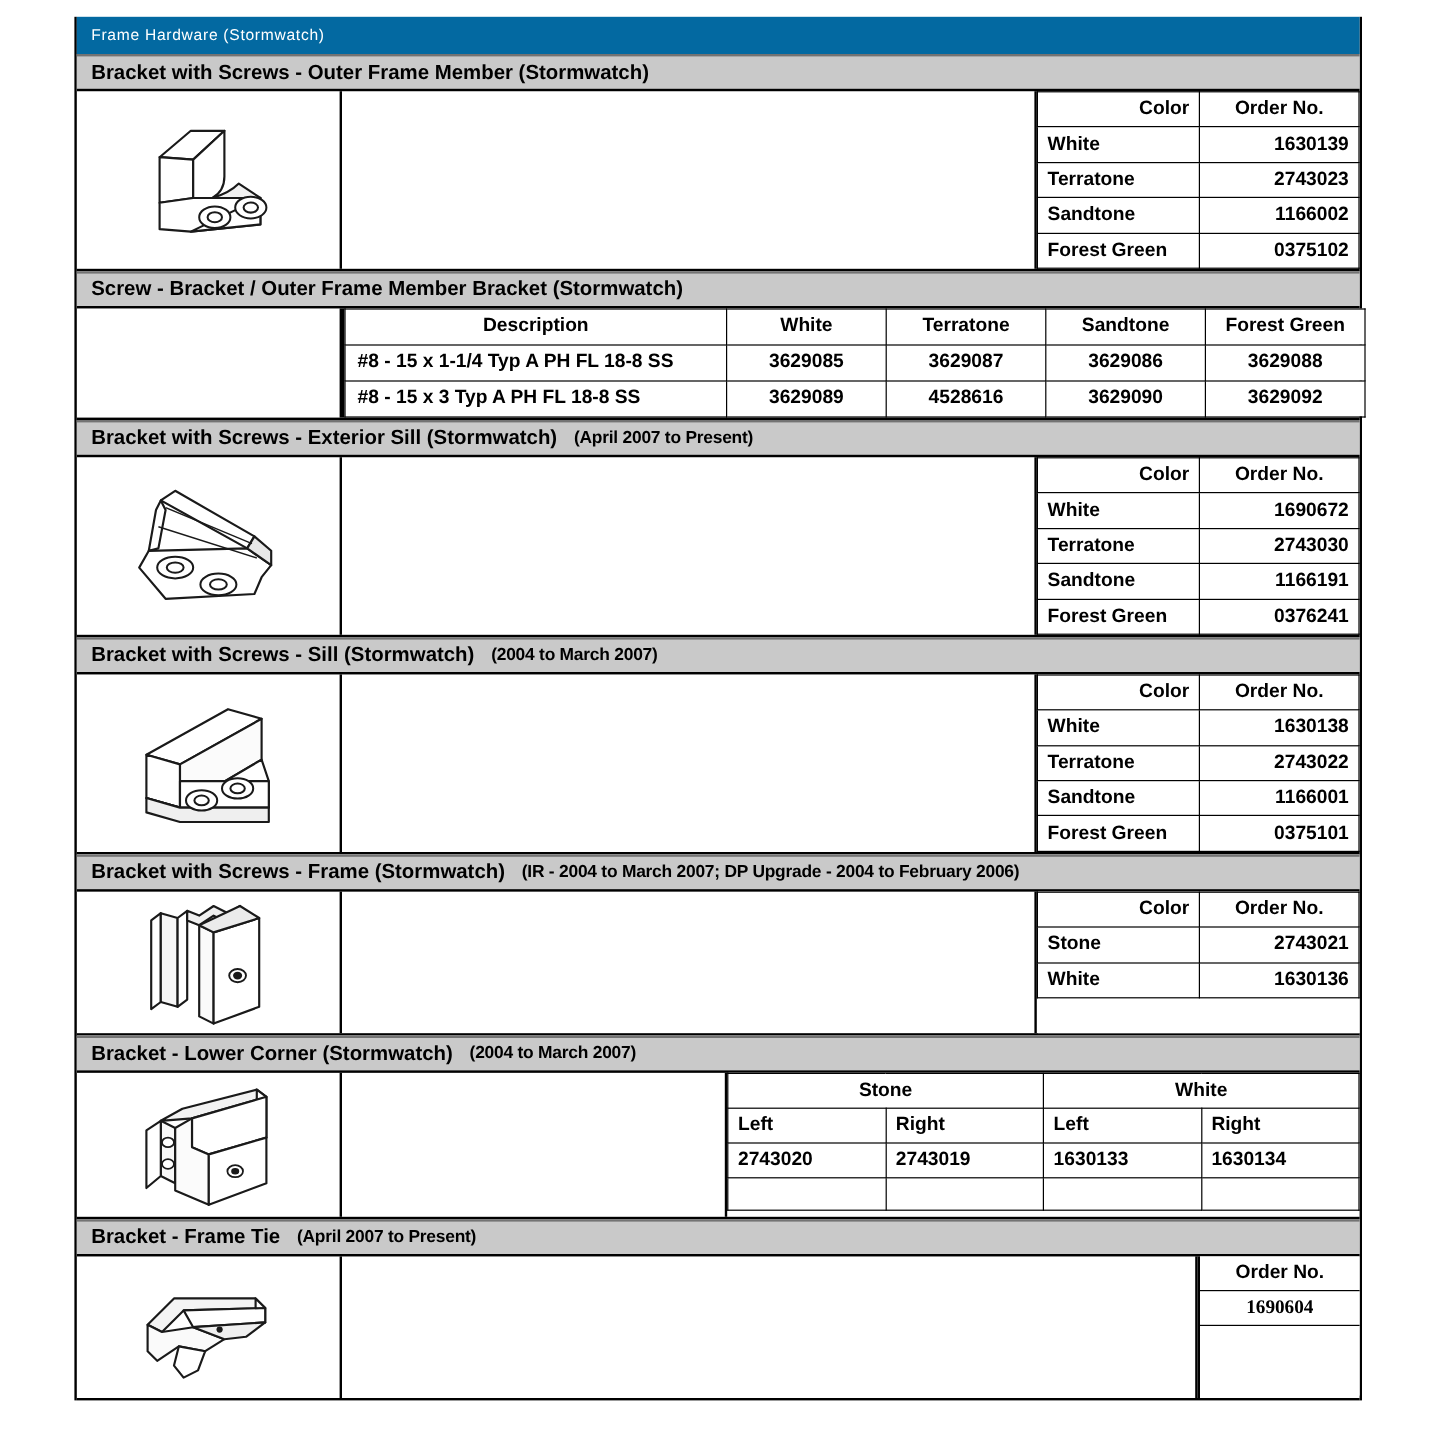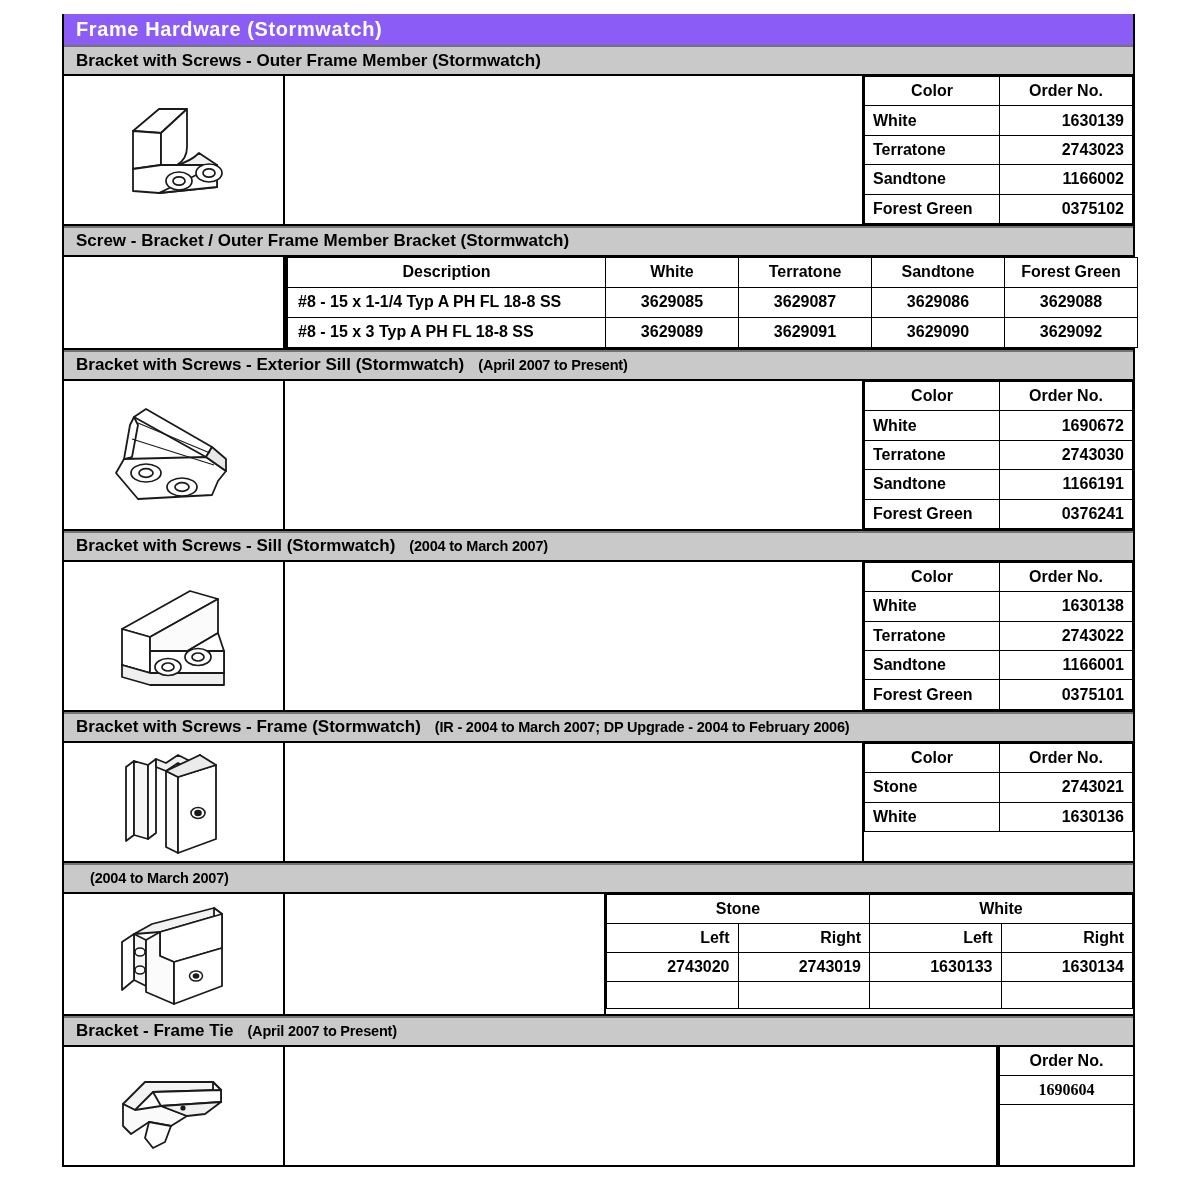--- a/index.html
+++ b/index.html
@@ -13,24 +13,24 @@
     position:absolute;
     left:62px; top:14px;
     width:1073px;
     border:2px solid #000;
     border-top:none;
     border-bottom:none;
     box-sizing:border-box;
   }
   
   .title-bar{
-    background:#8b5cf6;
+    background:#0369a1;
     color:#fff;
-    font-size:20px;
-    font-weight:bold;
+    font-size:13px;
+    font-weight:normal;
     letter-spacing:.6px;
     padding:5px 0 6px 12px;
     box-sizing:border-box;
     height:31px;
     line-height:20px;
   }
   
   .sec-head{
     background:#c9c9c9;
     border-top:2px solid #737373;
@@ -89,31 +89,31 @@
     padding:0 8px;
     box-sizing:border-box;
     background:#fff;
     white-space:nowrap;
   }
   
   .t-color{width:271px;flex:0 0 271px;border-left:2px solid #000;}
   .t-color table td{height:29.4px;}
   .t-color .c-label{width:135px;text-align:left;}
   .t-color .c-num{text-align:right;}
-  .t-color .hdr{text-align:center;}
+  .t-color .hdr{text-align:right;}
   .t-color .hdr.c-num{text-align:center;}
 
   
   .screw-wrap{flex:1 1 auto;border-left:2px solid #000;}
   .screw-wrap table td{text-align:center;height:30px;}
   .screw-wrap td.desc{text-align:left;padding-left:10px;}
 
   
   .lc-wrap{flex:1 1 auto;border-left:2px solid #000;}
-  .lc-wrap table td{text-align:right;height:29px;}
+  .lc-wrap table td{text-align:left;height:29px;}
 
   
   .ft-wrap{width:135px;flex:0 0 135px;border-left:2px solid #000;}
   .ft-wrap table td{text-align:center;}
 
   .spacer-cell{border:none !important;background:#fff;}
   svg{display:block;}
   .blank-left{width:221px;flex:0 0 221px;border-right:2px solid #000;box-sizing:border-box;}
 </style>
 </head>
@@ -199,21 +199,21 @@
           <tr>
             <td class="desc">#8 - 15 x 1-1/4 Typ A PH FL 18-8 SS</td>
             <td>3629085</td>
             <td>3629087</td>
             <td>3629086</td>
             <td>3629088</td>
           </tr>
           <tr>
             <td class="desc">#8 - 15 x 3 Typ A PH FL 18-8 SS</td>
             <td>3629089</td>
-            <td>3629091</td>
+            <td>4528616</td>
             <td>3629090</td>
             <td>3629092</td>
           </tr>
         </tbody>
       </table>
     </div>
   </div>
 
   <div class="sec-head">
     <span>Bracket with Screws - Exterior Sill (Stormwatch)</span>
@@ -363,20 +363,21 @@
           <tr>
             <td class="spacer-cell"></td>
             <td class="spacer-cell"></td>
           </tr>
         </tbody>
       </table>
     </div>
   </div>
 
   <div class="sec-head">
+    <span>Bracket - Lower Corner  (Stormwatch)</span>
     <span class="note">(2004 to March 2007)</span>
   </div>
   <div class="block">
     <div class="pic-cell">
       <svg width="140" height="120" viewBox="0 0 140 120">
         <g fill="#ffffff" stroke="#1a1a1a" stroke-width="1.8" stroke-linejoin="round">
           <path d="M30 40 L48 30 L110 14 L118 20 L56 38 Z" fill="#f2f2f2"></path>
           <path d="M110 14 L118 20 L118 54 L110 60 Z"></path>
           <path d="M56 38 L118 20 L118 54 L70 68 L56 62 Z" fill="#ffffff"></path>
           <path d="M30 40 L30 86 L42 92 L42 46 Z" fill="#f7f7f7"></path>

